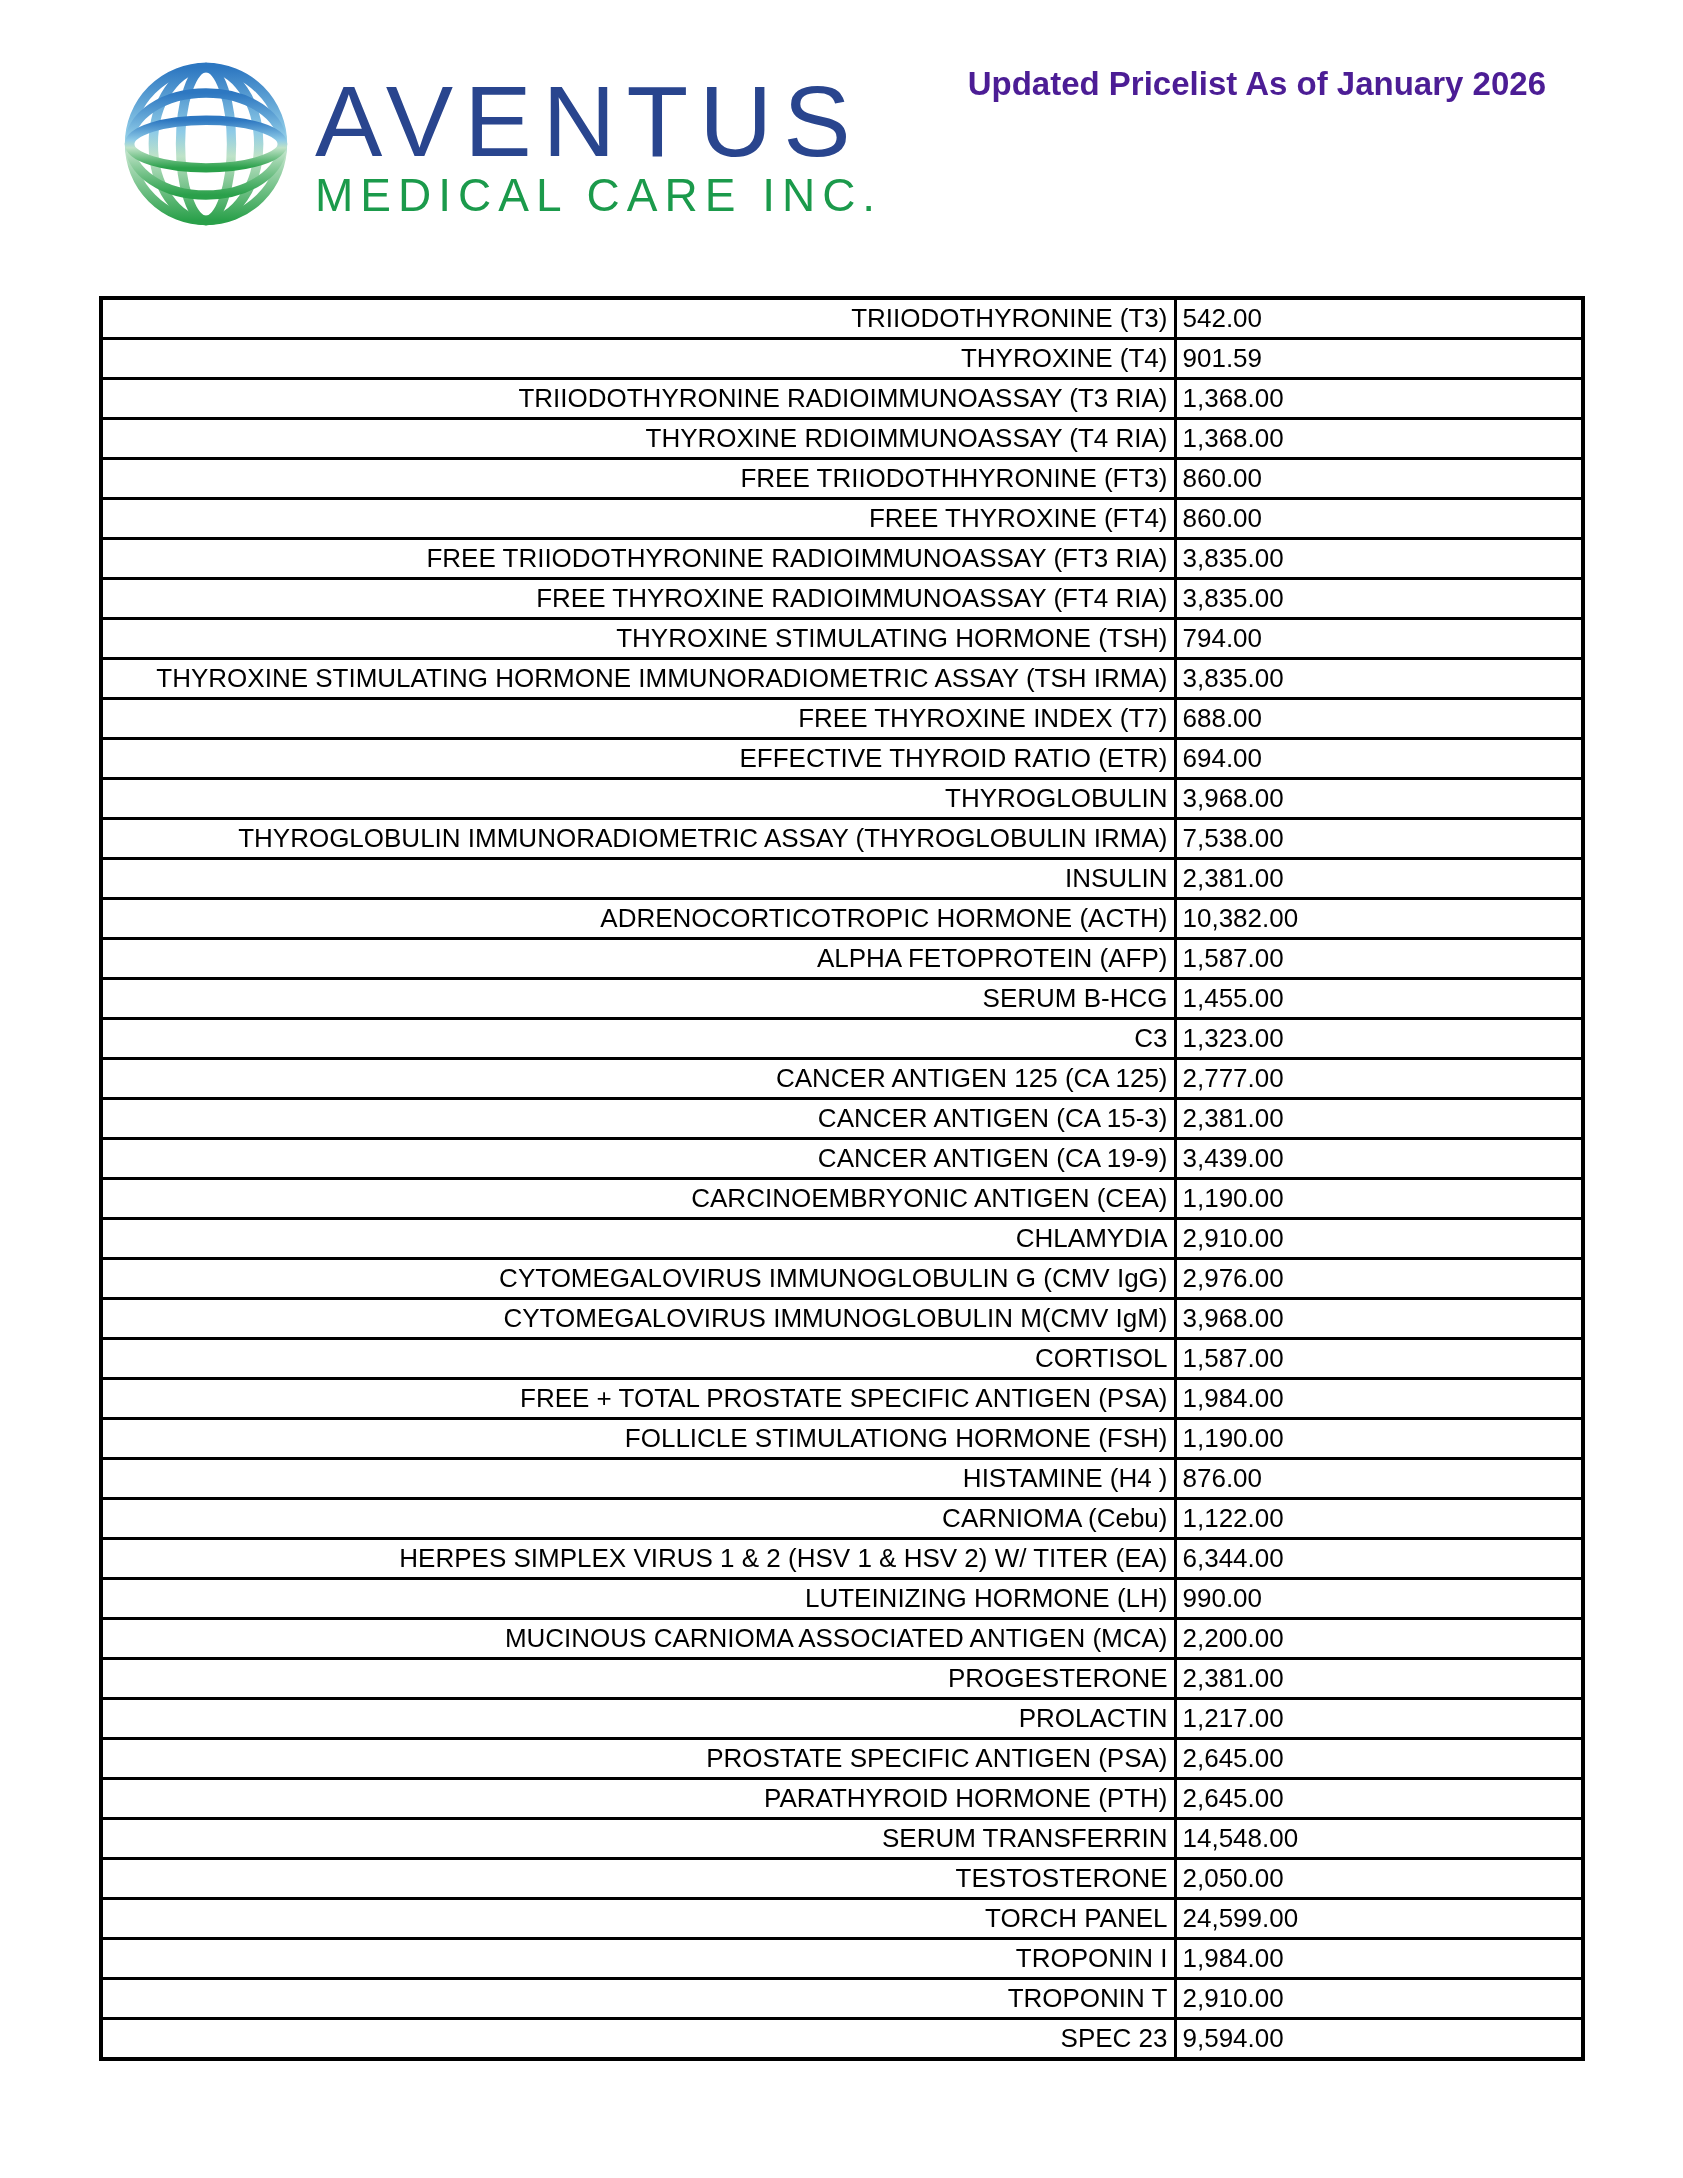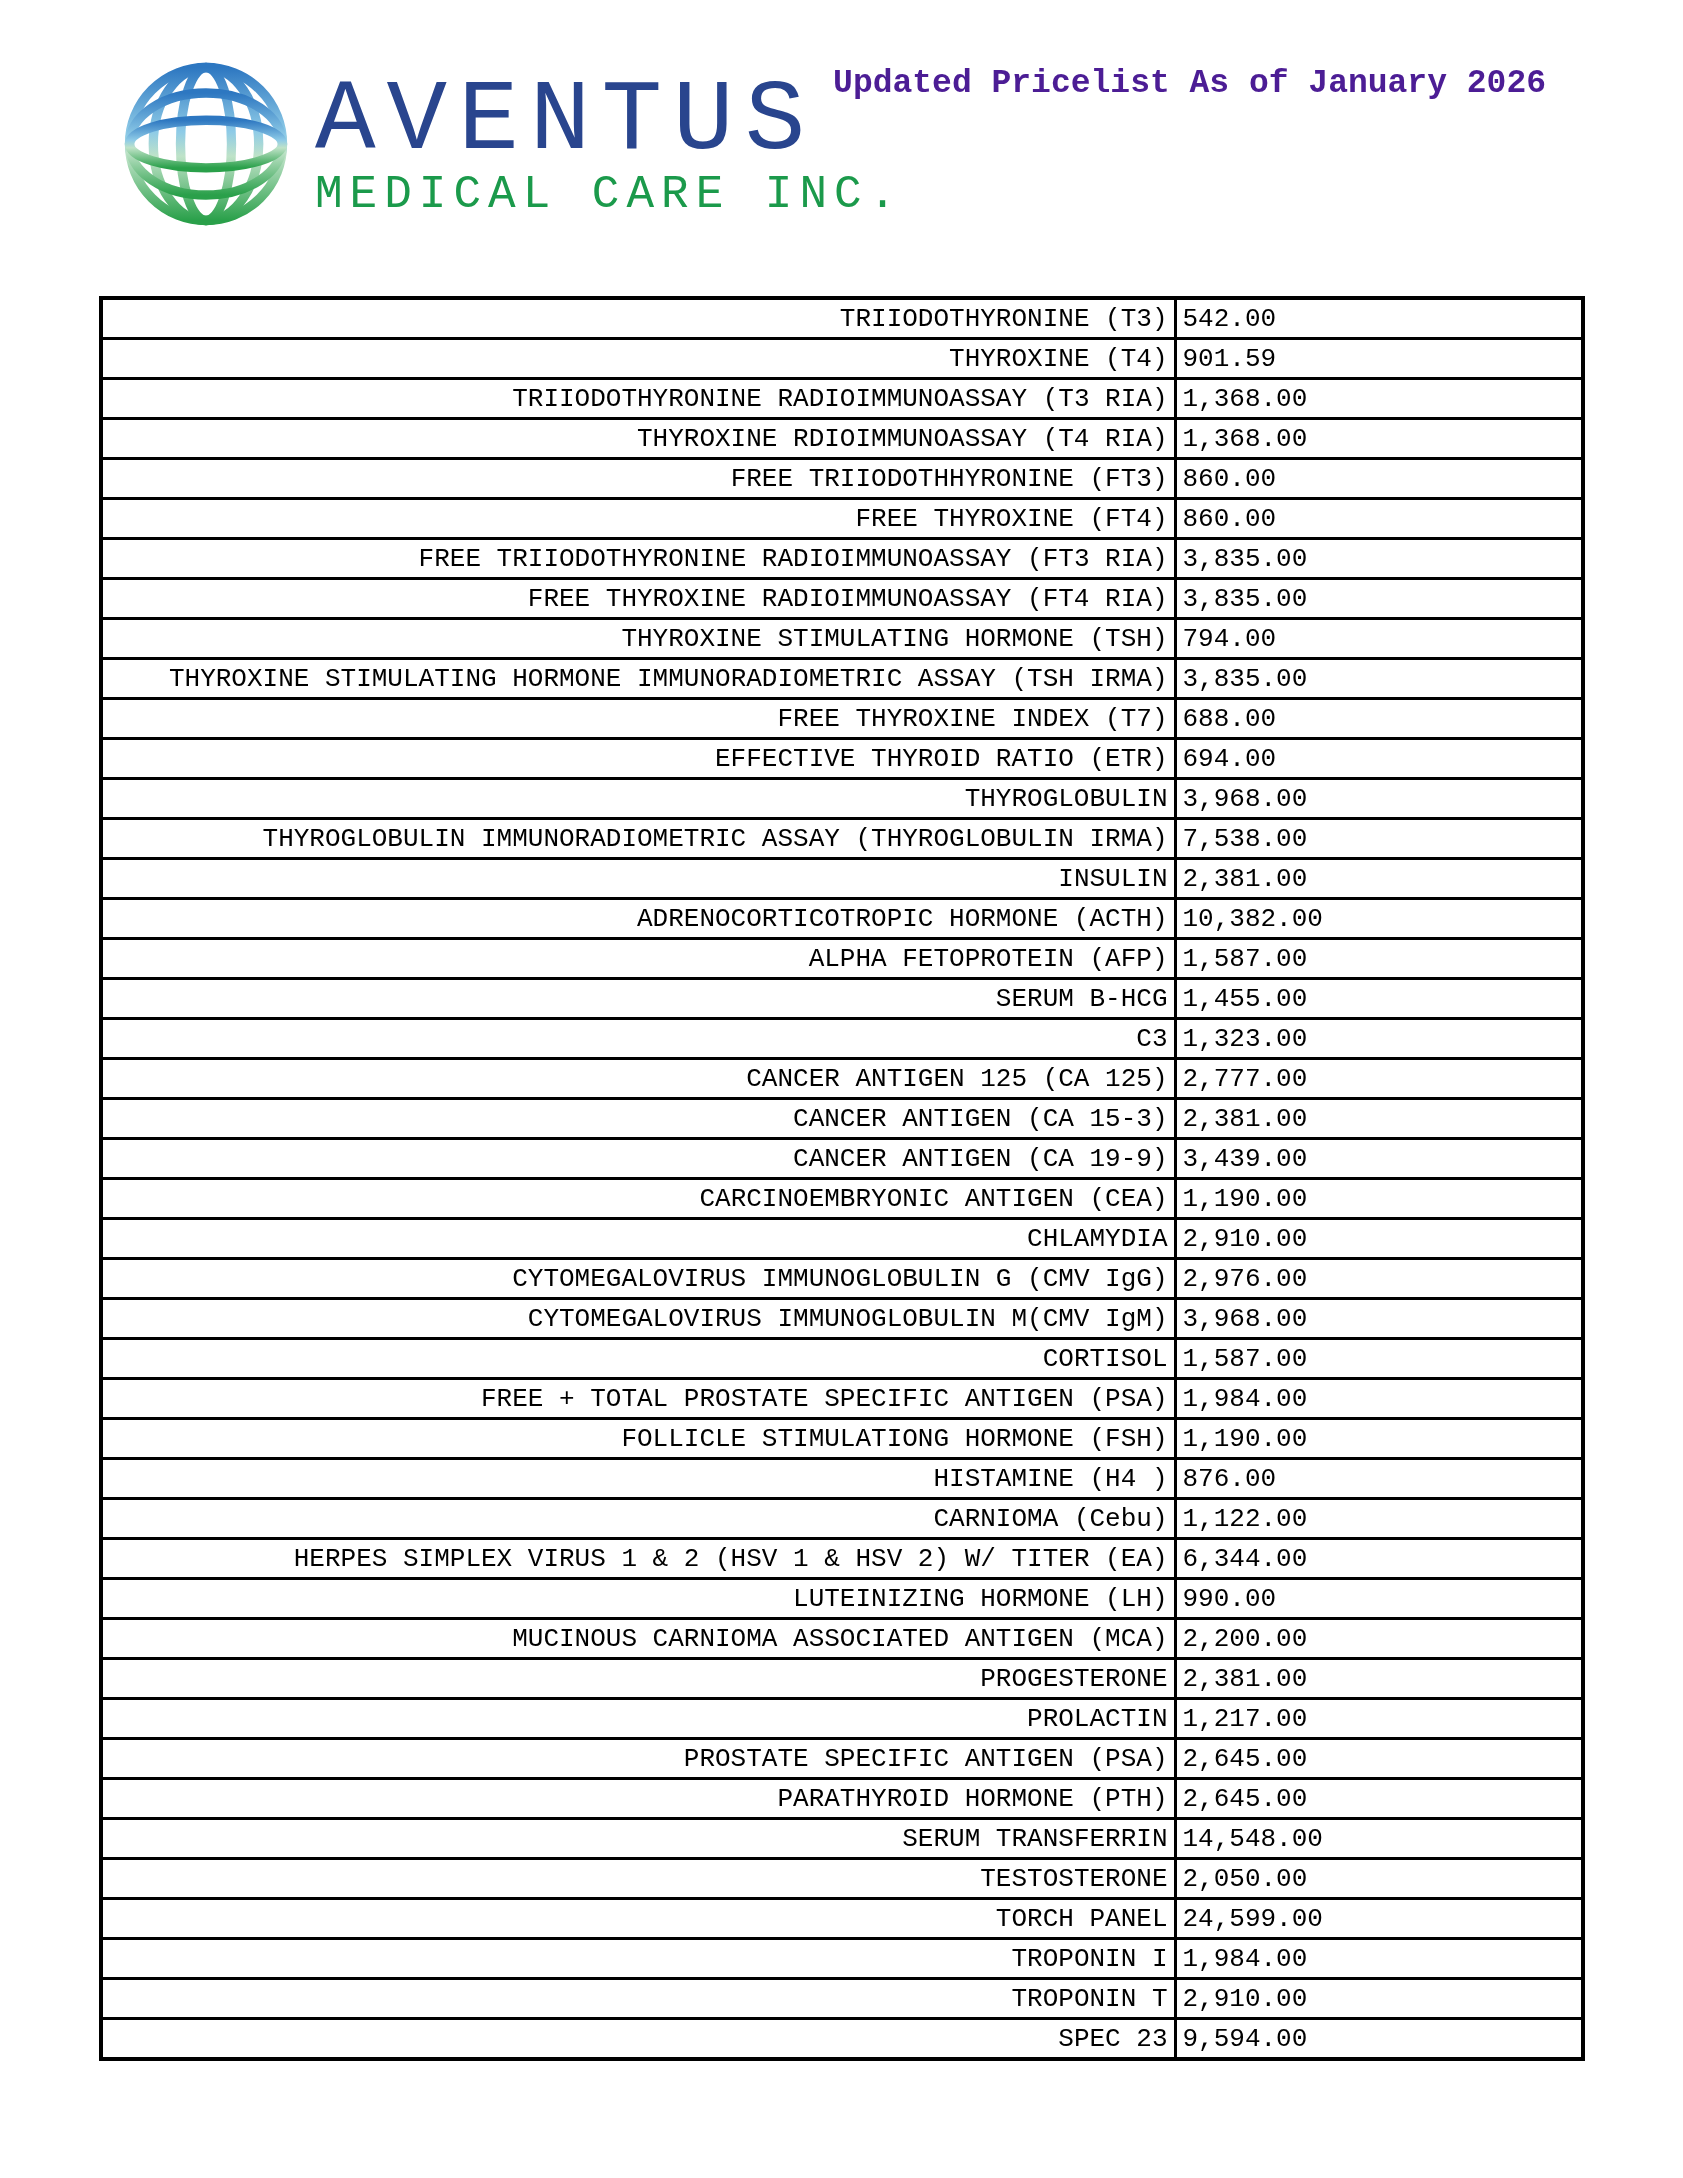--- a/index.html
+++ b/index.html
@@ -5,21 +5,21 @@
   html, body {
     margin: 0;
     padding: 0;
     background: #ffffff;
   }
   .page {
     position: relative;
     width: 1645px;
     height: 2178px;
     background: #ffffff;
-    font-family: Liberation Mono, monospace;
+    font-family: Liberation Sans, sans-serif;
     overflow: hidden;
     border-radius: 32px;
   }
 
   
   .logo {
     position: absolute;
     left: 121px;
     top: 59px;
     display: flex;

